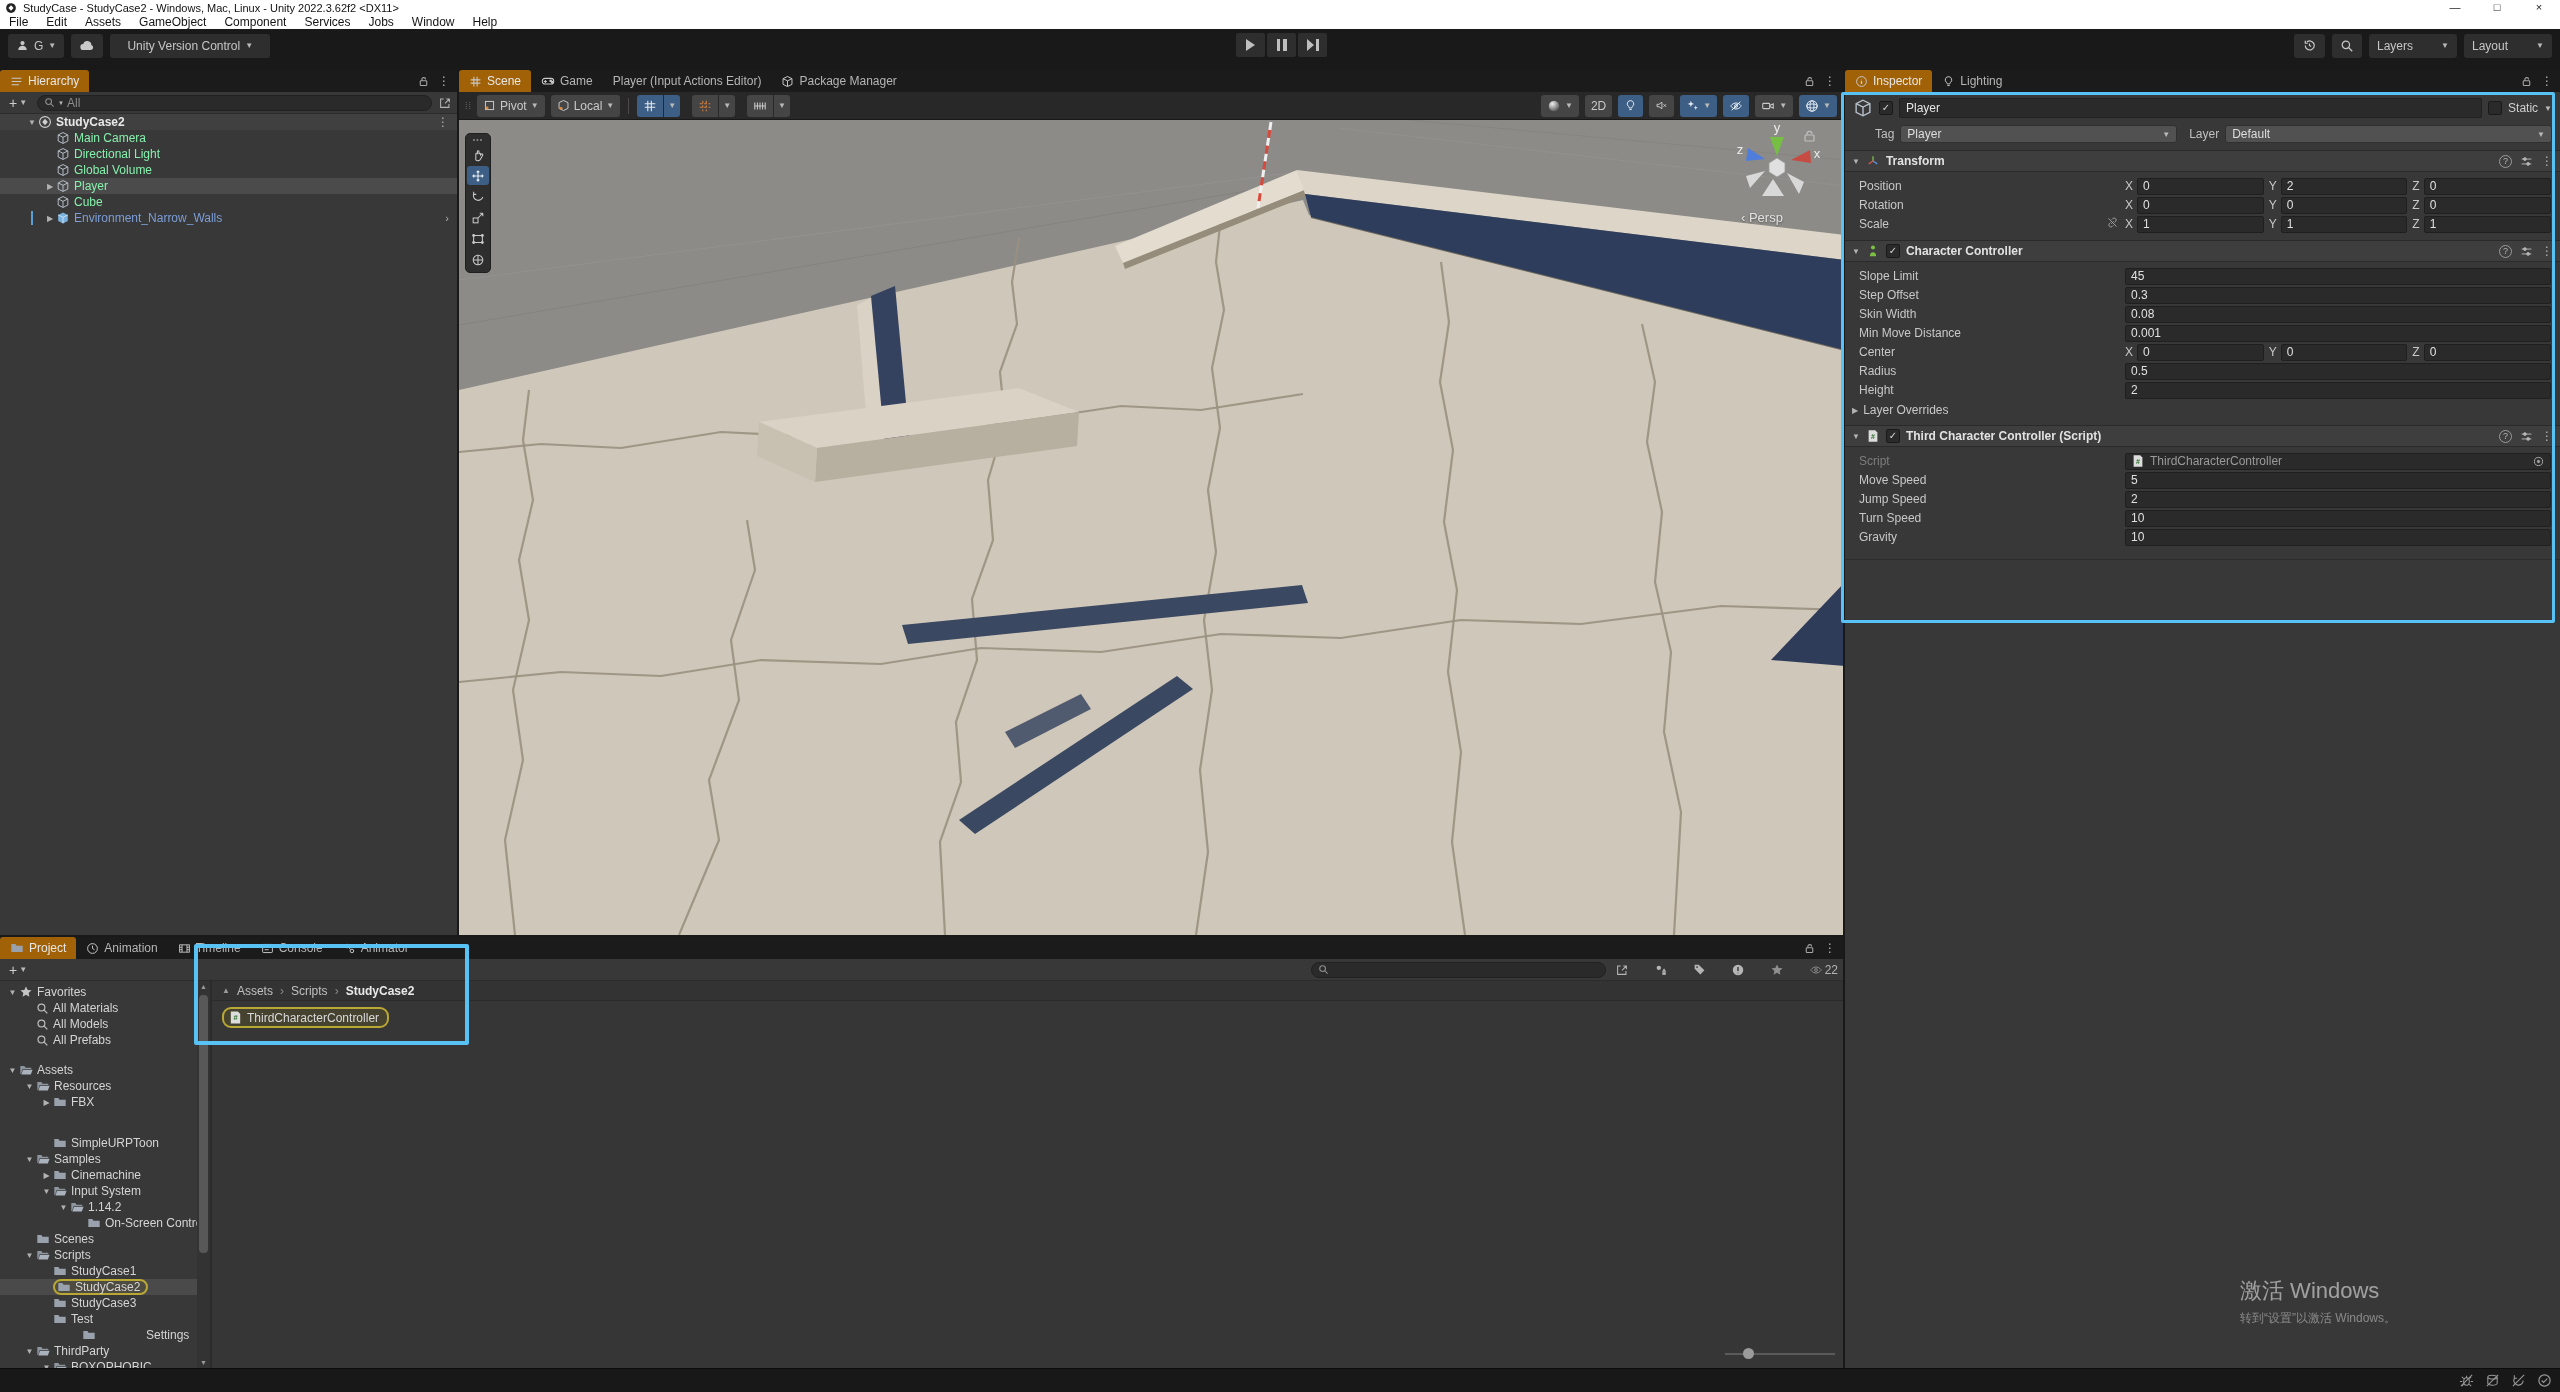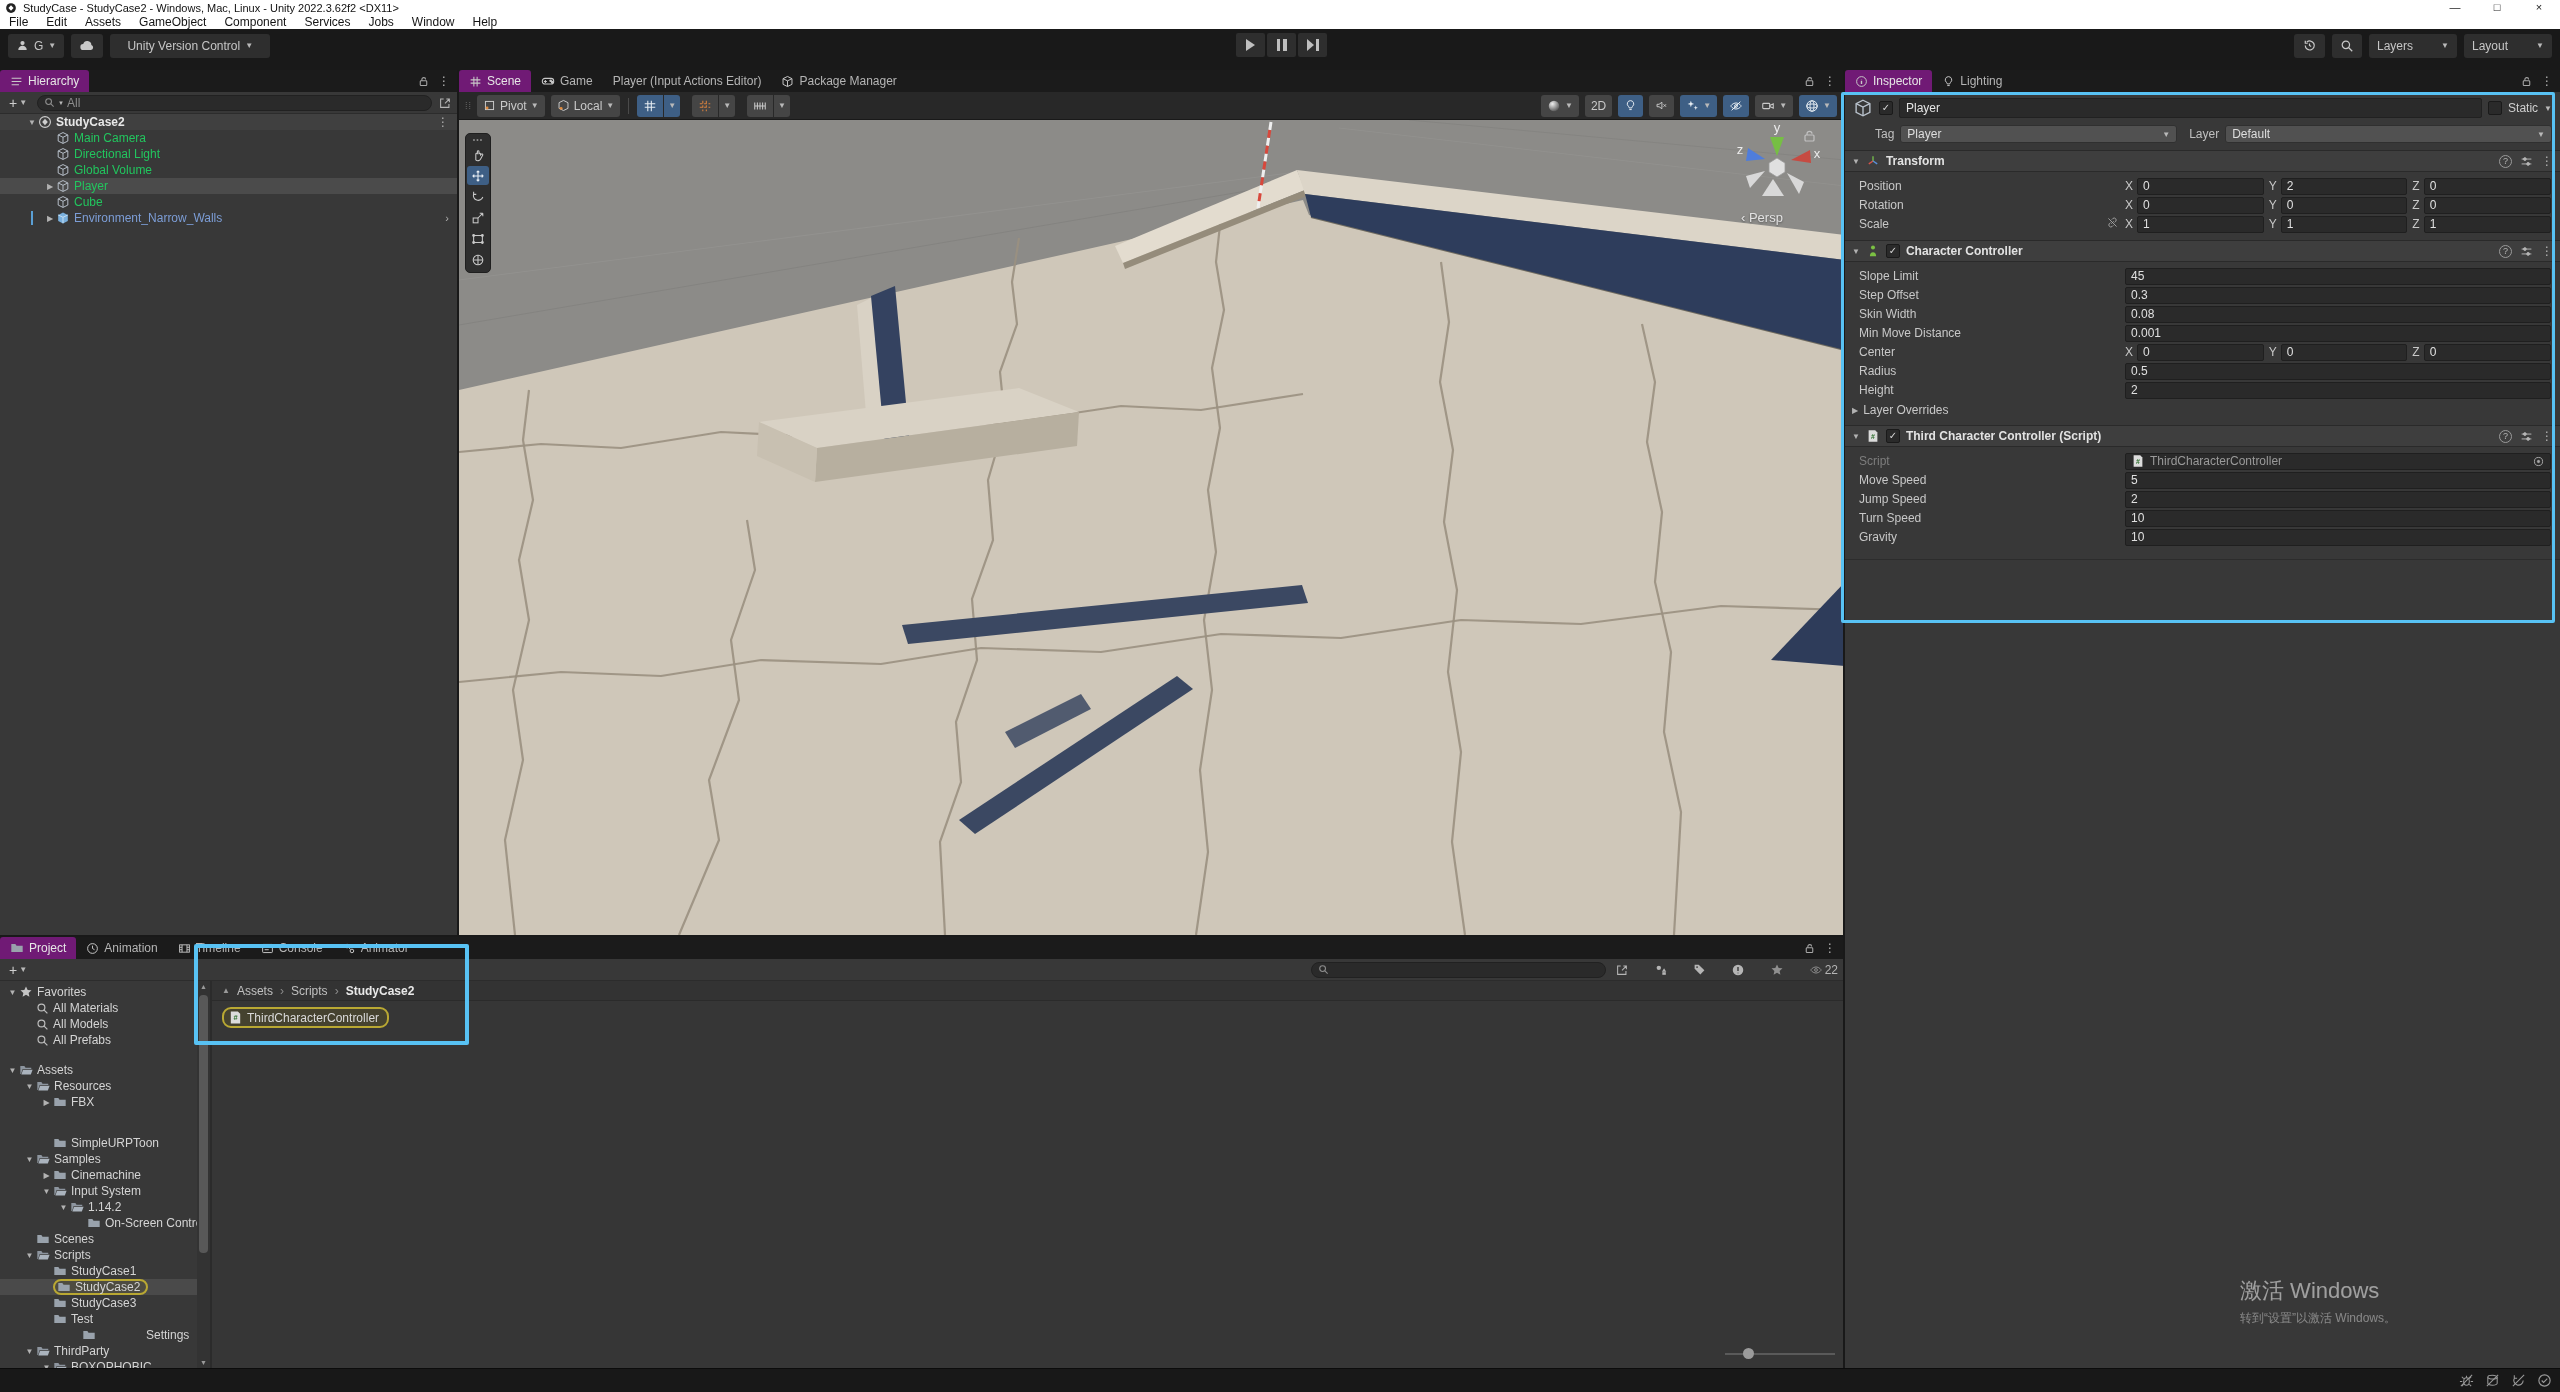--- a/index.html
+++ b/index.html
@@ -32,35 +32,35 @@
     display:flex; align-items:center; justify-content:center; color:#bfbfbf; }
   .playtri { width:0; height:0; border-left:9px solid #bfbfbf; border-top:6px solid transparent; border-bottom:6px solid transparent; }
   .pausebars { display:flex; gap:3px; } .pausebars i { width:3.5px; height:12px; background:#bfbfbf; }
   .stepbar { width:3px; height:12px; background:#bfbfbf; margin-left:2px; }
   #toolbar-right { margin-left:auto; display:flex; align-items:flex-end; }
   .drop { justify-content:space-between; width:88px; }
 
   
   .tabbar { height:22px; background:#1b1b1b; display:flex; align-items:flex-end; }
   .tab { height:22px; display:flex; align-items:center; gap:5px; padding:0 10px; color:#b5b5b5; font-size:12px; }
-  .tab.active { background:#701a75; color:#e6e6e6; border-radius:3px 3px 0 0;align-items:center; }
+  .tab.active { background:#a16207; color:#e6e6e6; border-radius:3px 3px 0 0;align-items:center; }
   .bar-right { margin-left:auto; display:flex; align-items:center; gap:8px; padding-right:7px; height:22px; }
   .kebab { color:#b5b5b5; font-size:12px; }
 
   
   #hierarchy { position:absolute; left:0; top:70px; width:457px; height:865px; background:#383838; }
   .searchrow { height:22px; display:flex; align-items:center; padding:0 5px; border-bottom:1px solid #2c2c2c; }
   .plusbtn { color:#cfcfcf; font-size:14px; display:flex; align-items:center; gap:2px; padding:0 4px; }
   .searchfield { flex:1; height:16px; background:#2a2a2a; border:1px solid #212121; border-radius:8px;
     margin:0 6px; display:flex; align-items:center; padding:0 6px; gap:3px; color:#8d8d8d; }
   .hrow { height:16px; display:flex; align-items:center; position:relative; }
   .hrow.scene { background:#404040; }
   .hrow.selected { background:#4b4b4b; }
   .hrow .arrow { width:12px; text-align:center; font-size:8px; color:#b2b2b2; }
-  .hrow .lbl { margin-left:4px; color:#22c55e; white-space:nowrap; }
+  .hrow .lbl { margin-left:4px; color:#86efac; white-space:nowrap; }
   .hrow .lbl.prefab { color:#7c9dd6; }
   .hrow .lbl.scenename { color:#e8e8e8; font-weight:bold; }
   .hrow .chev { position:absolute; right:8px; color:#b0b0b0; font-size:11px; }
   .hrow .rowkebab { position:absolute; right:8px; color:#b0b0b0; }
   .prefab-bar { position:absolute; left:31px; top:1px; width:2px; height:14px; background:#5a9fd4; }
 
   
   #scene-panel { position:absolute; left:457px; top:70px; width:1386px; height:865px; background:#383838; border-left:2px solid #191919; }
   #scene-toolbar { height:28px; background:#282828; display:flex; align-items:center; padding:0 6px; border-bottom:1px solid #191919; }
   .sbtn { background:#454545; height:22px; border-radius:3px; display:inline-flex; align-items:center; gap:4px;

